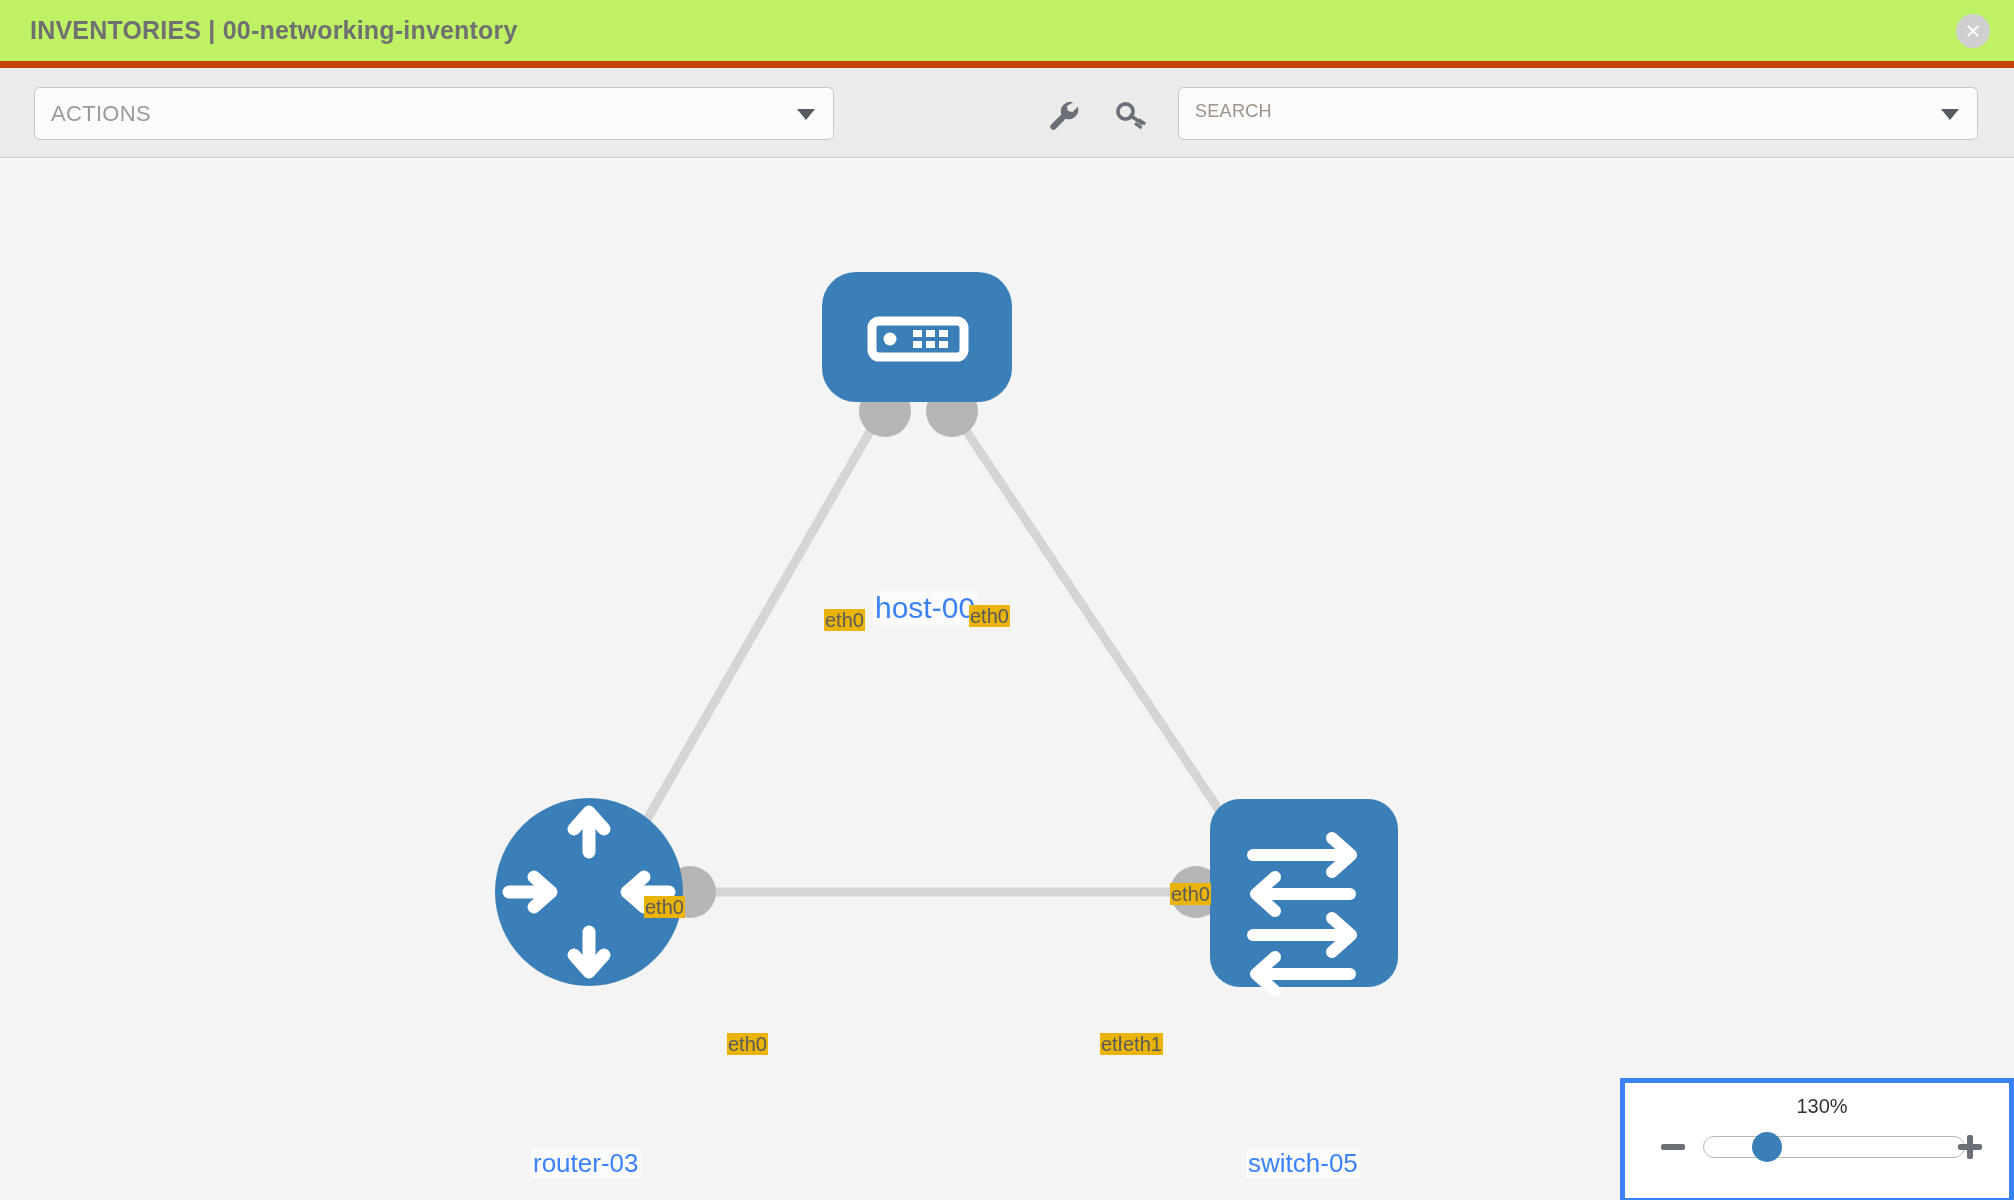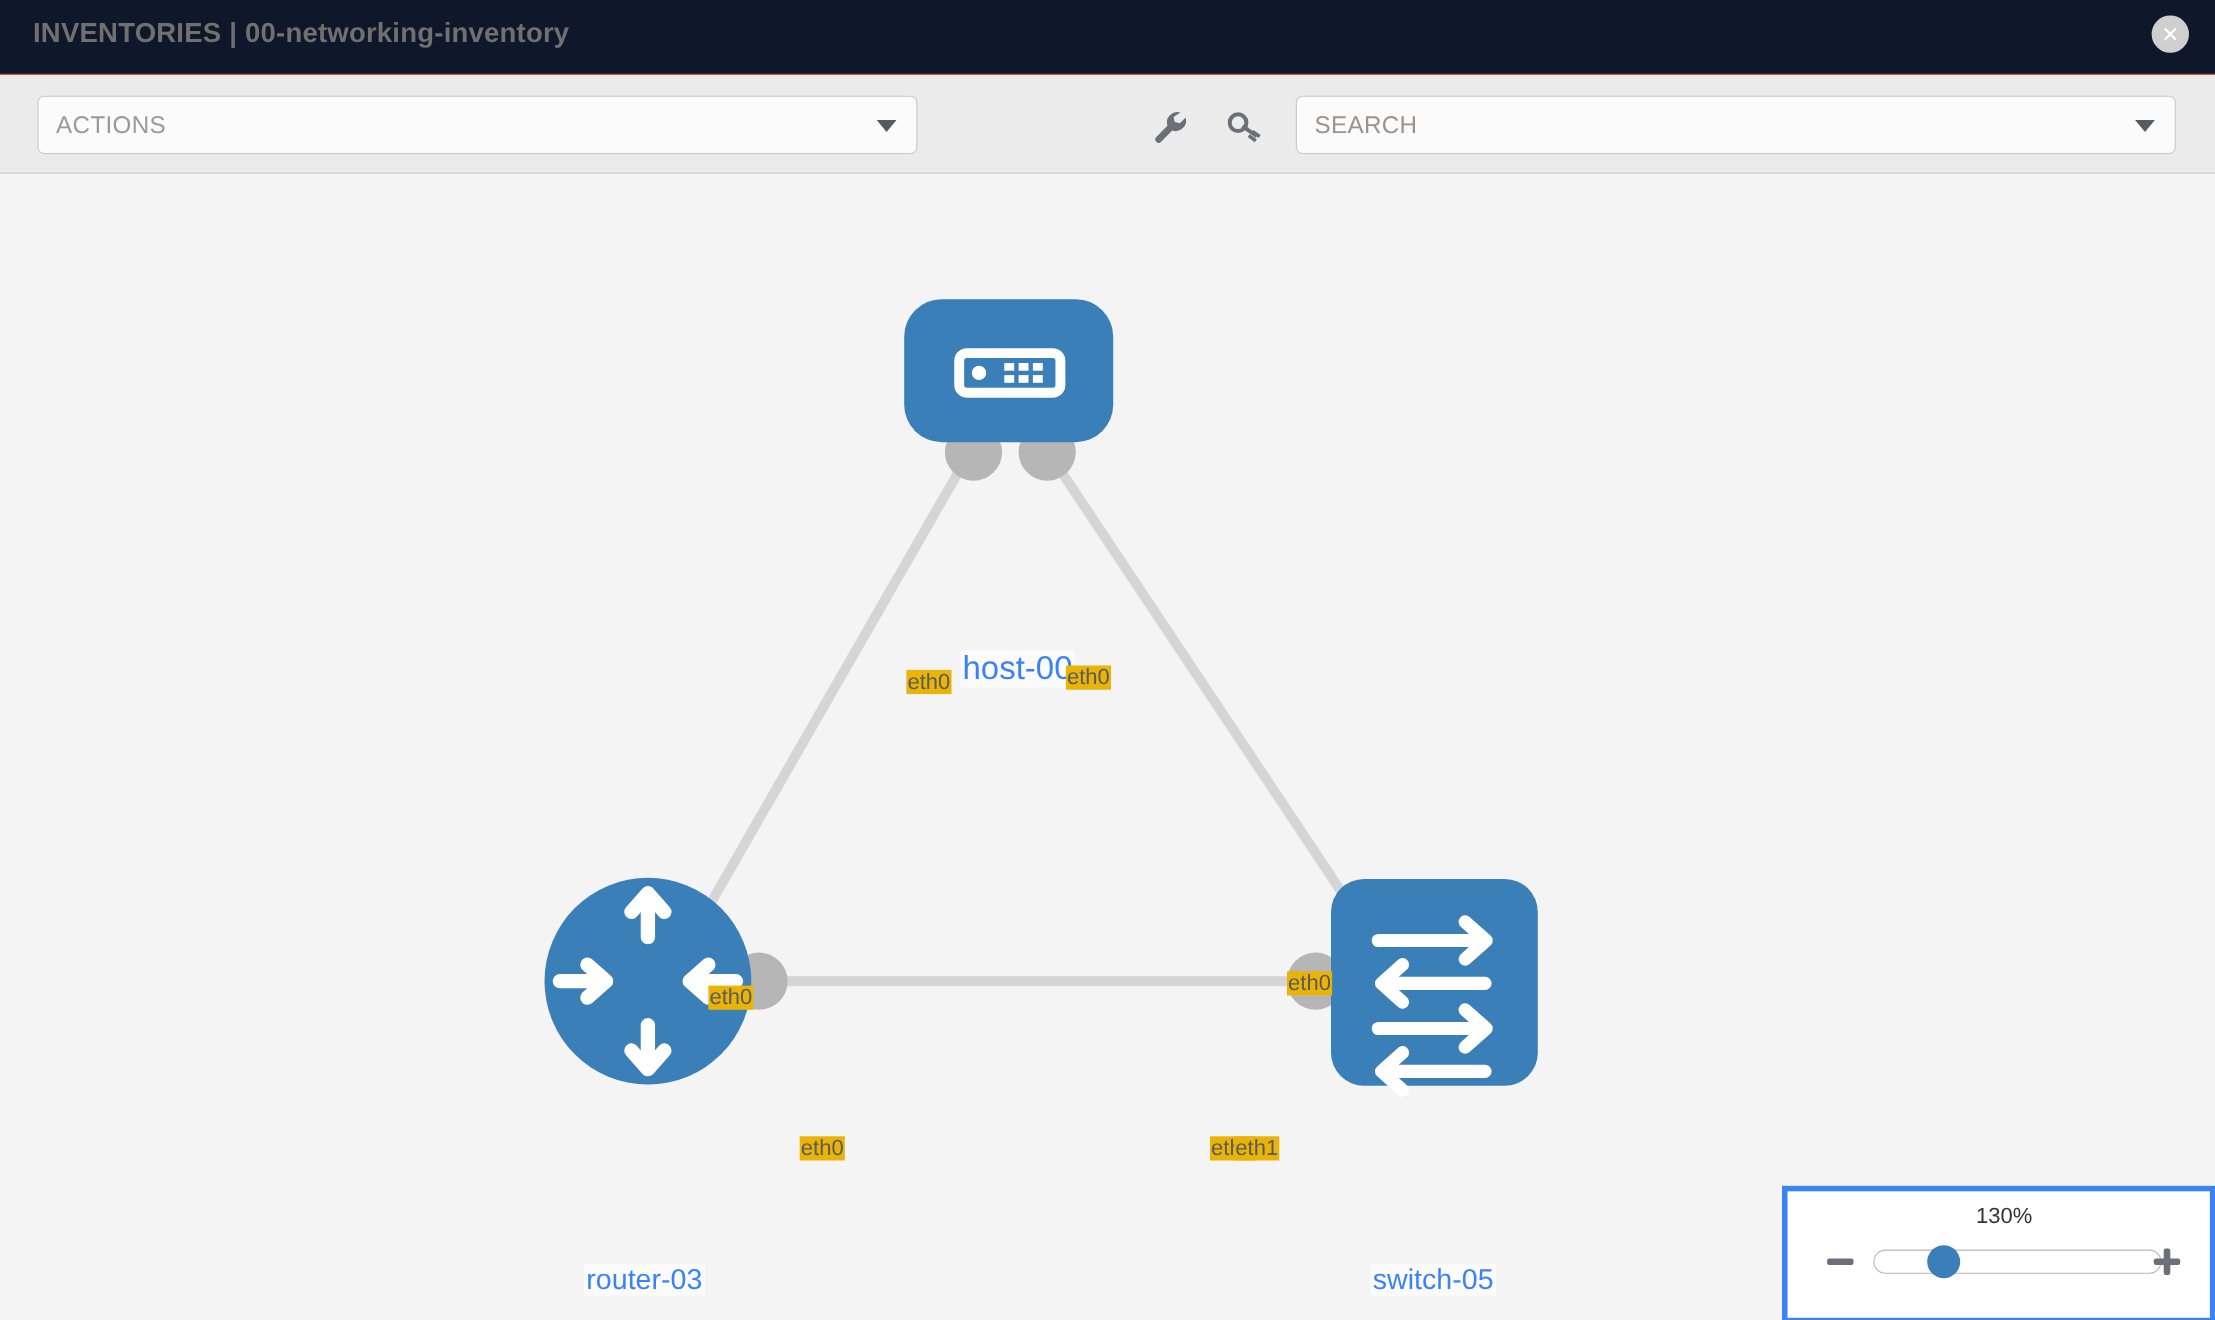--- a/index.html
+++ b/index.html
@@ -17,22 +17,22 @@
     height: 1200px;
     background: #ffffff;
   }
 
   
   .header {
     position: absolute;
     top: 0; left: 0;
     width: 2014px;
     height: 68px;
-    background: #0f172a;
-    border-bottom: 1px solid #c2410c;
+    background: #bef264;
+    border-bottom: 7px solid #c2410c;
   }
   .header-title {
     position: absolute;
     left: 30px;
     top: 16px;
     font-size: 25px;
     font-weight: bold;
     color: #707070;
     letter-spacing: 0.2px;
     white-space: nowrap;
@@ -95,21 +95,21 @@
     position: absolute;
     left: 1178px; top: 19px;
     width: 800px; height: 53px;
     background: #fbfbfb;
     border: 1px solid #c8c8c8;
     border-radius: 6px;
   }
   .search-box .label {
     position: absolute;
     left: 16px; top: 13px;
-    font-size: 22px;
+    font-size: 18px;
     color: #9e9289;
     letter-spacing: 0.3px;
   }
 
   
   .canvas {
     position: absolute;
     top: 159px; left: 0;
     width: 2014px;
     height: 1041px;

